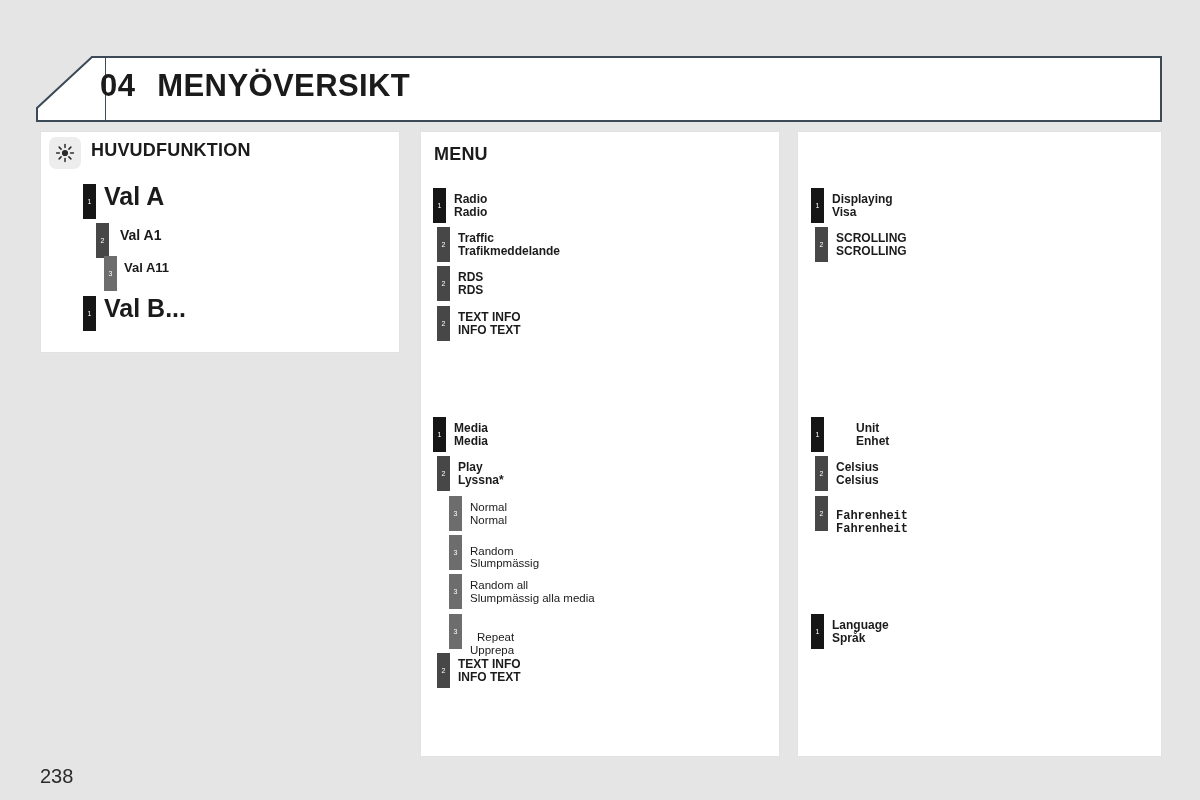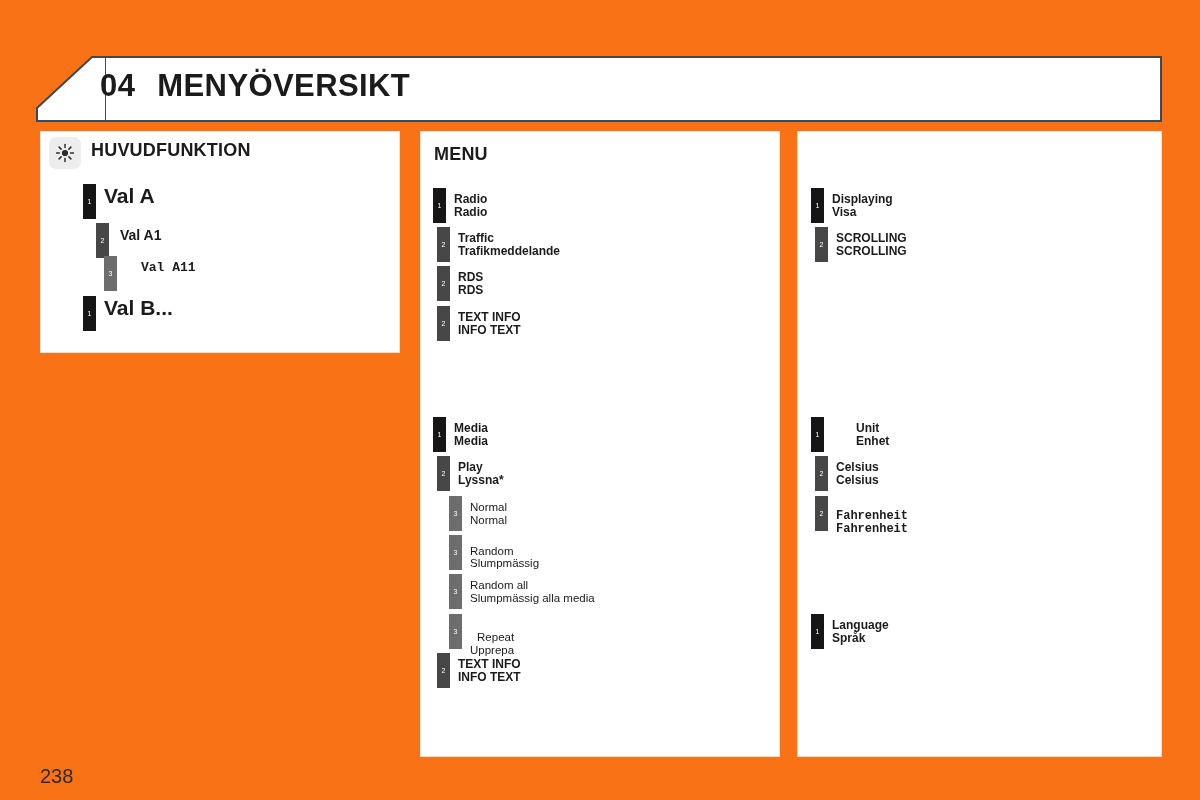--- a/index.html
+++ b/index.html
@@ -5,21 +5,21 @@
   * { box-sizing: border-box; margin: 0; padding: 0; }
   html, body {
     width: 1200px; height: 800px;
     background: #ffffff;
     font-family: "Liberation Sans", sans-serif;
     overflow: hidden;
   }
   .page {
     position: relative;
     width: 1200px; height: 800px;
-    background: #f97316;
+    background: #e5e5e5;
   }
 
   
   .header-banner {
     position: absolute;
     left: 36px; top: 56px;
     width: 1126px; height: 66px;
     background: #ffffff;
     border: 2px solid #3c4a57;
     border-left: none;
@@ -94,21 +94,21 @@
 
   .row-labels { margin-left: 8px; }
   .lbl {
     display: block;
     color: #1b1b1b;
     white-space: nowrap;
   }
 
   
   .legend-row .lbl { font-weight: bold; }
-  .lg-1 { font-size: 21px; line-height: 24px; }
+  .lg-1 { font-size: 25px; line-height: 24px; }
   .lg-2 { font-size: 14px; line-height: 18px; font-weight: bold; }
   .lg-3 { font-size: 13px; line-height: 18px; font-weight: normal; }
 
   
   .tx-bold   { font-size: 12px; line-height: 12.6px; font-weight: bold; }
   .tx-normal { font-size: 11.5px; line-height: 12.6px; font-weight: normal; }
 
   
   .page-number {
     position: absolute;
@@ -156,21 +156,21 @@
     </div>
   </div>
   <div class="row legend-row" style="left:96px; top:223px;">
     <div class="badge lvl2">2</div>
     <div class="row-labels" style="margin-left:11px; margin-top:3px;">
       <span class="lbl lg-2">Val A1</span>
     </div>
   </div>
   <div class="row legend-row" style="left:104px; top:256px;">
     <div class="badge lvl3">3</div>
-    <div class="row-labels" style="margin-left:24px; margin-top:3px;font-family:Liberation Mono, monospace;">
+    <div class="row-labels" style="margin-left:7px; margin-top:3px;">
       <span class="lbl lg-3">Val A11</span>
     </div>
   </div>
   <div class="row legend-row" style="left:83px; top:296px;">
     <div class="badge lvl1">1</div>
     <div class="row-labels">
       <span class="lbl lg-1">Val B...</span>
     </div>
   </div>
 

